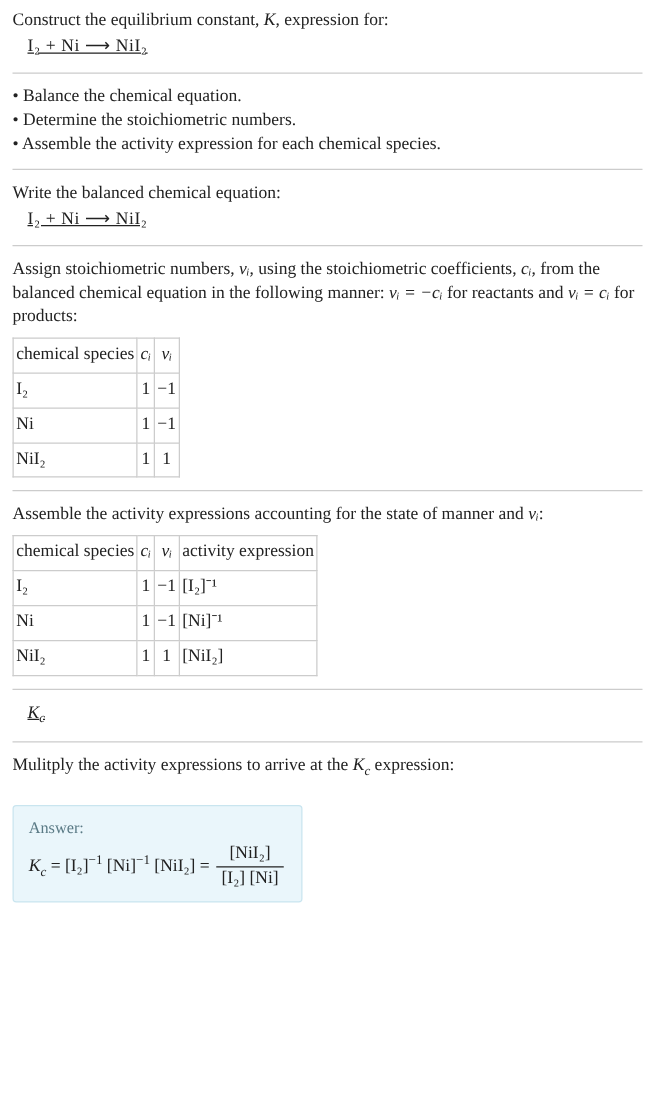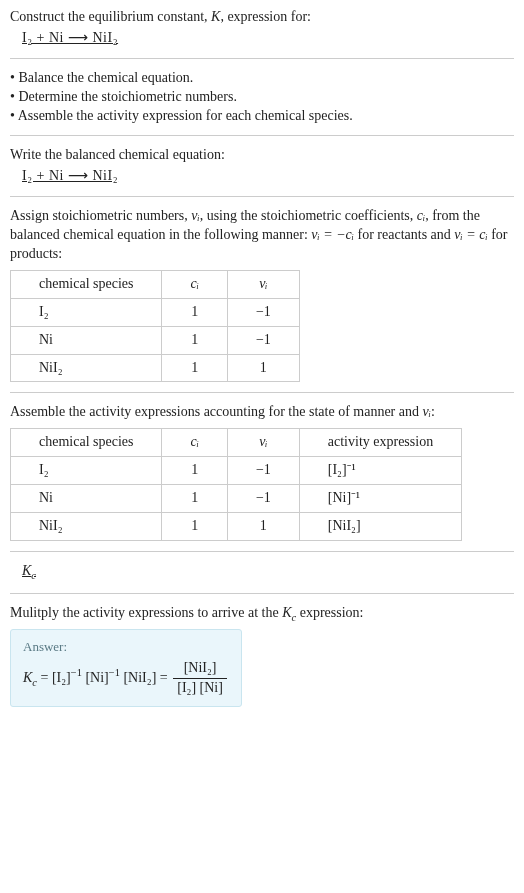--- a/index.html
+++ b/index.html
@@ -21,32 +21,32 @@
   .section { margin-bottom: 6px; }
   .ital { font-style: italic; }
   .eqline { margin: 2px 0 8px 12px; text-decoration: underline; }
   .arrow { letter-spacing: 0.5px; }
   table.tbl {
     border-collapse: collapse;
     margin: 6px 0;
   }
   table.tbl td, table.tbl th {
     border: 1px solid #ccc;
-    padding: 4px 28px;
+    padding: 4px 2px;
     text-align: center;
     font-weight: normal;
   }
   table.tbl td.left, table.tbl th.left { text-align: left; }
   .answer-box {
     background: #eaf6fb;
     border: 1px solid #c9e5ef;
     border-radius: 3px;
     padding: 8px 12px;
     display: inline-block;
-    margin-top: 4px;
+    margin-top: 19px;
   }
   .answer-label { color: #5a7a85; font-size: 13px; margin-bottom: 4px; }
   .frac {
     display: inline-block;
     vertical-align: middle;
     text-align: center;
     margin: 0 2px;
   }
   .frac .num { display:block; border-bottom:1px solid #222; padding:0 4px; }
   .frac .den { display:block; padding:0 4px;text-align:right; }

